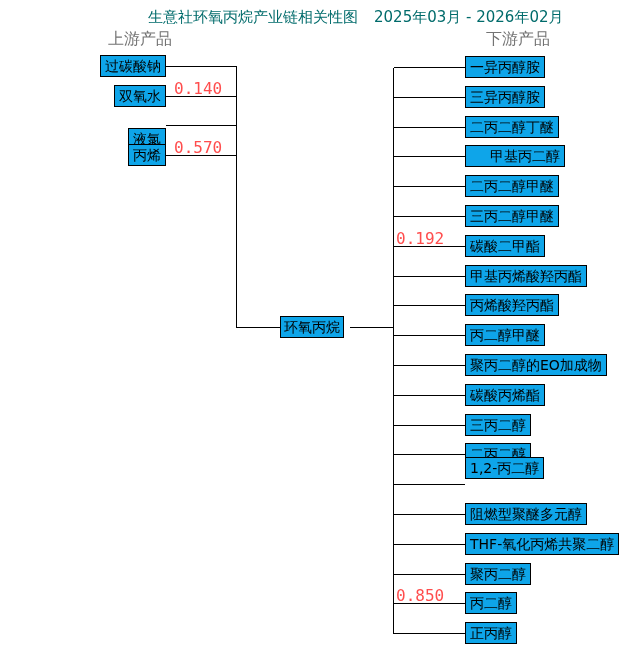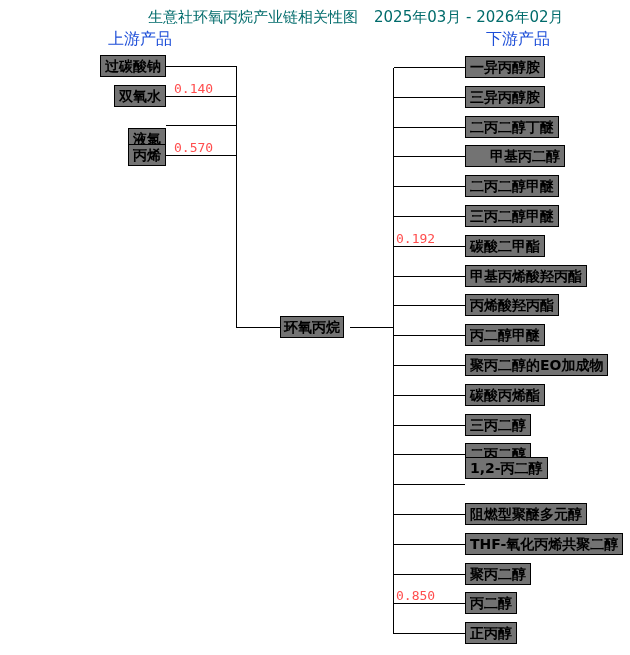--- a/index.html
+++ b/index.html
@@ -19,47 +19,46 @@
     width: 630px; height: 655px;
   }
   .title {
     position: absolute; left: 148px; top: 8px;
     display: flex; gap: 16px;
     font-size: 15px; color: #006b6b;
     white-space: nowrap;
   }
   .col-header {
     position: absolute; top: 29px;
-    font-size: 16px; color: #1d4ed8;
+    font-size: 16px; color: #737373;
     white-space: nowrap;
   }
   .col-header.up   { left: 108px; }
   .col-header.down { left: 470px; margin-left: 16px; }
   .node {
     position: absolute;
     box-sizing: border-box;
     height: 22px; line-height: 20px;
     border: 1px solid #000000;
-    background: #737373;
+    background: #0ea5e9;
     padding: 0 4px;
     font-size: 14px; color: #000000;
     white-space: nowrap;
-    font-weight: bold;
   }
   .left-node  { right: 464px; }   
   .right-node { left: 465px; }
   .center-node {
     left: 280px; top: 316px;
     width: 64px; height: 22px;
     padding: 0; text-align: center;
   }
   .corr-value {
     position: absolute;
     font-family: "DejaVu Sans Mono", "Liberation Mono", monospace;
-    font-size: 13px; line-height: 14px;
+    font-size: 16px; line-height: 14px;
     color: #ff4d4d;
     white-space: nowrap;
   }
 </style>
 </head>
 <body>
 
 <div id="canvas">
   <svg id="lines" width="630" height="655" viewBox="0 0 630 655" shape-rendering="crispEdges">
       <line x1="166" y1="66.5" x2="236.5" y2="66.5" stroke="#000000" stroke-width="1"></line>

